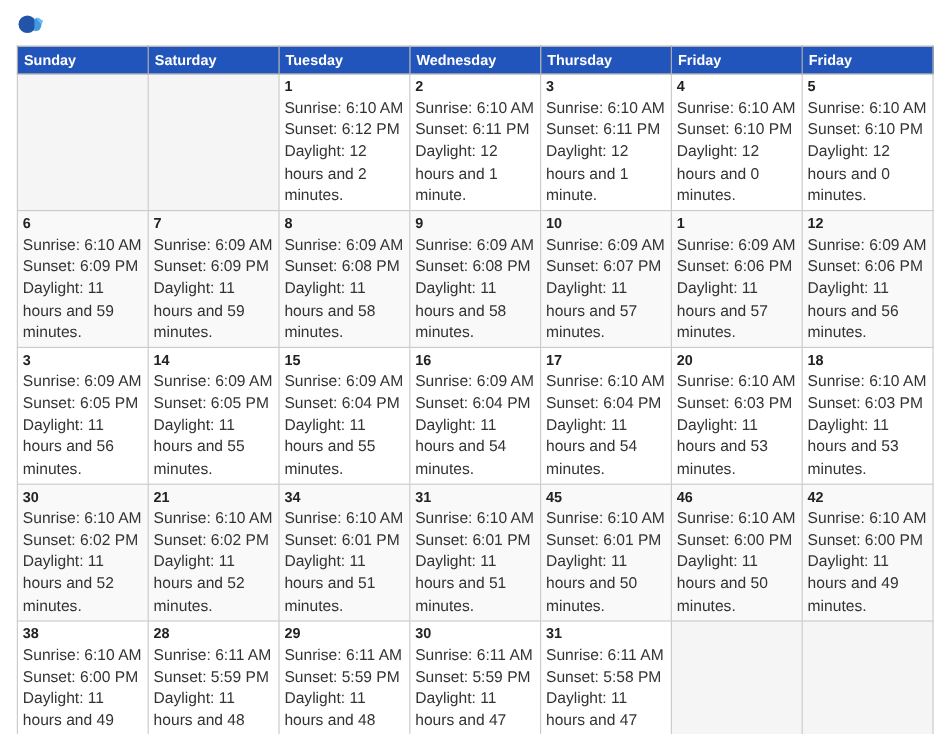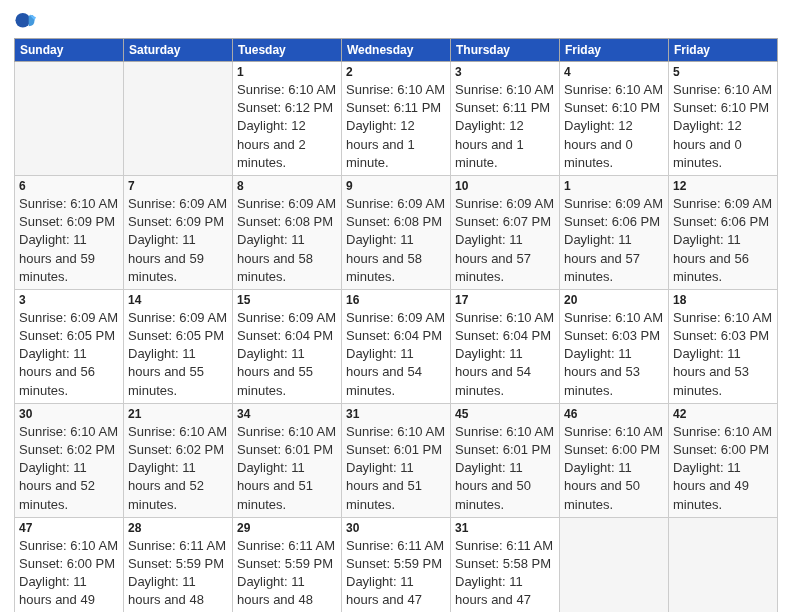--- a/index.html
+++ b/index.html
@@ -247,21 +247,21 @@
             <span class="day-num">46</span>
             <div class="day-info">Sunrise: 6:10 AM<br>Sunset: 6:00 PM<br>Daylight: 11 hours and 50 minutes.</div>
           </td>
           <td>
             <span class="day-num">42</span>
             <div class="day-info">Sunrise: 6:10 AM<br>Sunset: 6:00 PM<br>Daylight: 11 hours and 49 minutes.</div>
           </td>
         </tr>
         <tr class="row-even">
           <td>
-            <span class="day-num">47</span>
+            <span class="day-num">38</span>
             <div class="day-info">Sunrise: 6:10 AM<br>Sunset: 6:00 PM<br>Daylight: 11 hours and 49 minutes.</div>
           </td>
           <td>
             <span class="day-num">28</span>
             <div class="day-info">Sunrise: 6:11 AM<br>Sunset: 5:59 PM<br>Daylight: 11 hours and 48 minutes.</div>
           </td>
           <td>
             <span class="day-num">29</span>
             <div class="day-info">Sunrise: 6:11 AM<br>Sunset: 5:59 PM<br>Daylight: 11 hours and 48 minutes.</div>
           </td>

